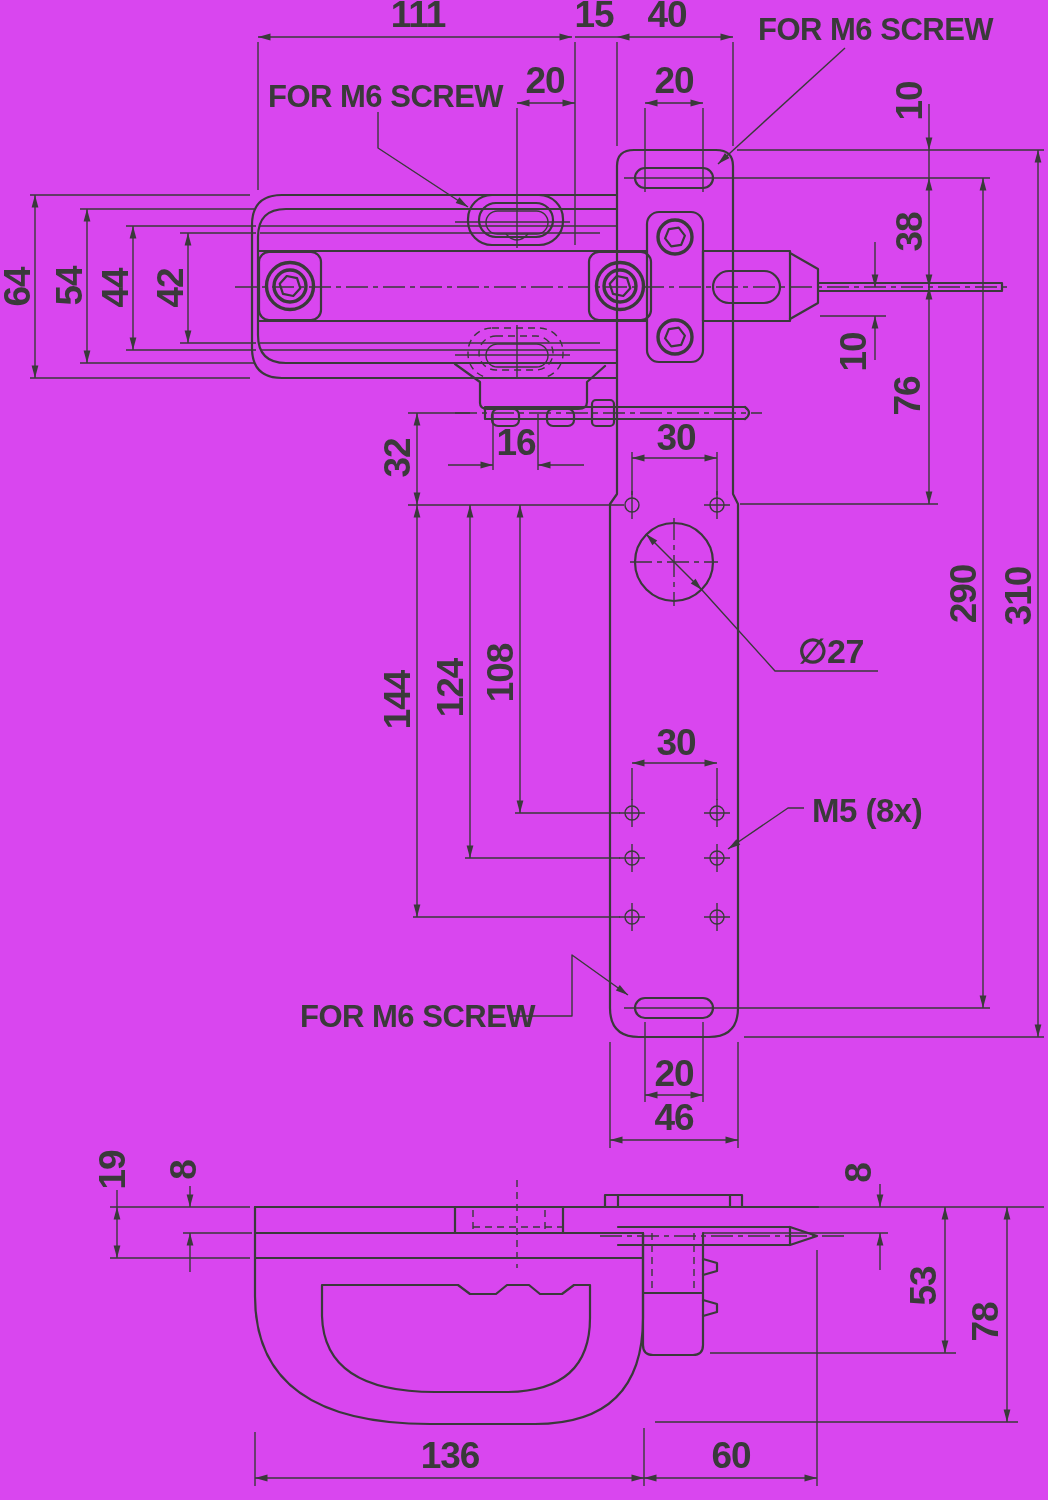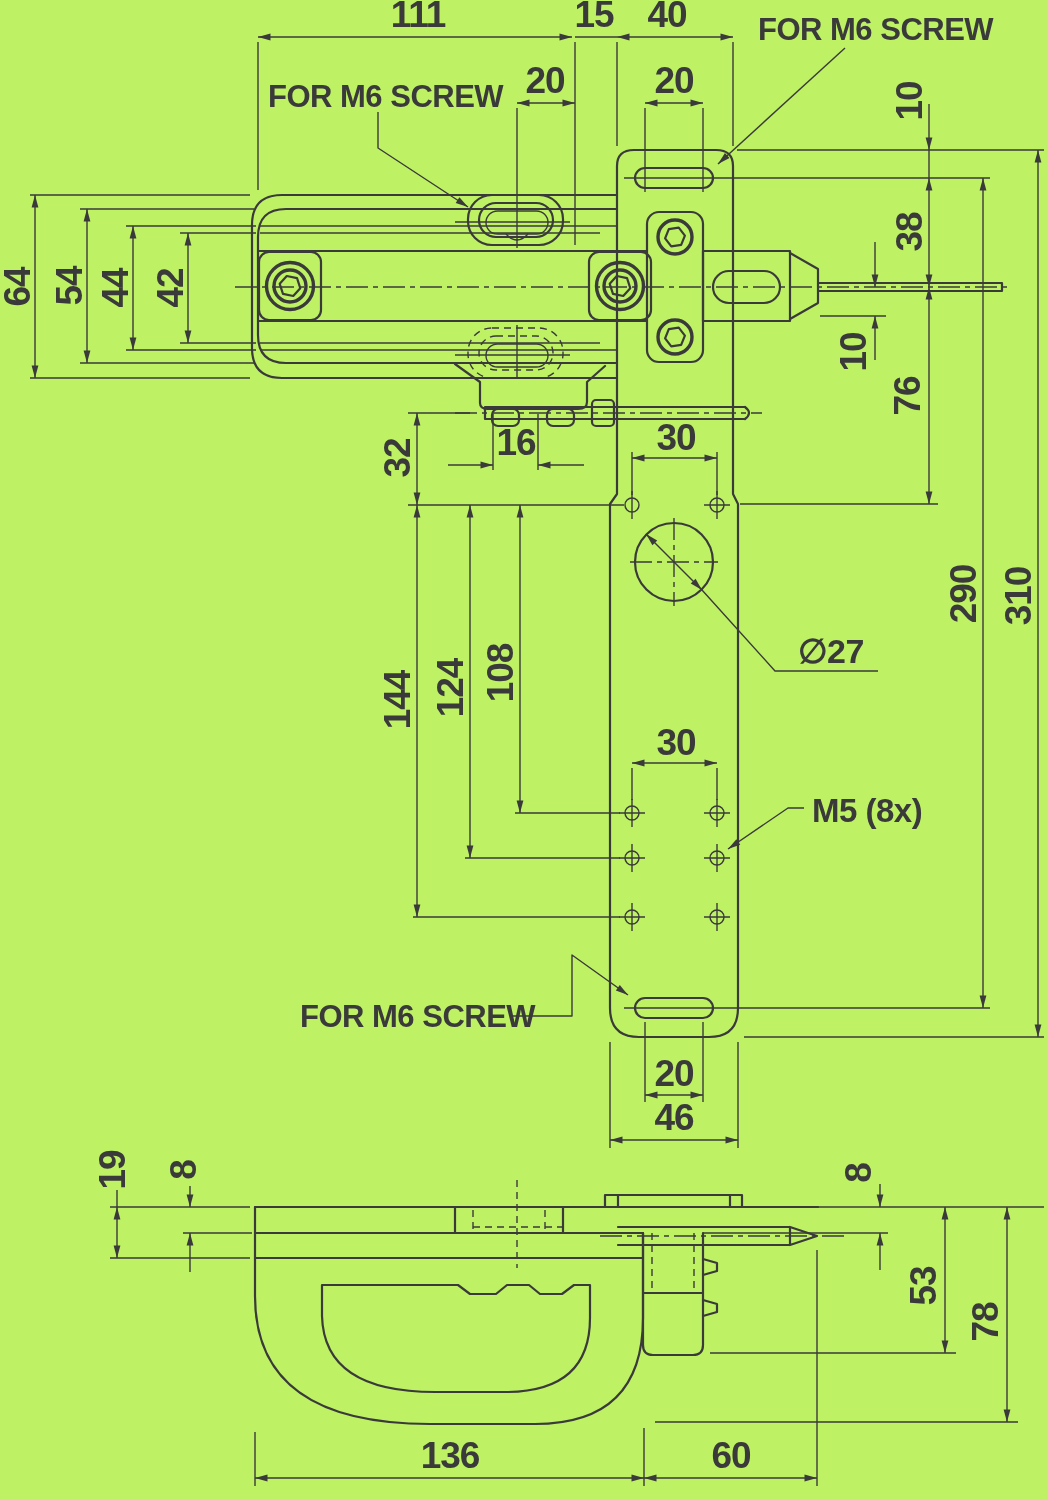--- a/index.html
+++ b/index.html
@@ -1,16 +1,16 @@
 <!DOCTYPE html>
 <html><head>
 <meta charset="utf-8">
 <style>
   html,body{margin:0;padding:0;background:#ffffff;}
-  #stage{width:1048px;height:1500px;position:relative;background:#bef264;text-align:center;}
+  #stage{width:1048px;height:1500px;position:relative;background:#d946ef;text-align:center;}
   svg{color:#3a3a3a;display:block;}
   .o  {fill:none;stroke:#3a3a3a;stroke-width:2.2;stroke-linejoin:round;stroke-linecap:round;}
   .ob {fill:none;stroke:#3a3a3a;stroke-width:3.4;}
   .t  {fill:none;stroke:#3a3a3a;stroke-width:1.4;stroke-linejoin:round;}
   .cl {stroke-dasharray:22 5 5 5;}
   .hd {stroke-dasharray:7 5;}
   .dimtxt{font-family:"Liberation Sans",sans-serif;font-weight:bold;font-size:37px;fill:#3a3a3a;letter-spacing:-1px;}
   .lbl{font-family:"Liberation Sans",sans-serif;font-weight:bold;font-size:31px;fill:#3a3a3a;letter-spacing:-0.5px;}
   .mid{text-anchor:middle;}
 </style>

